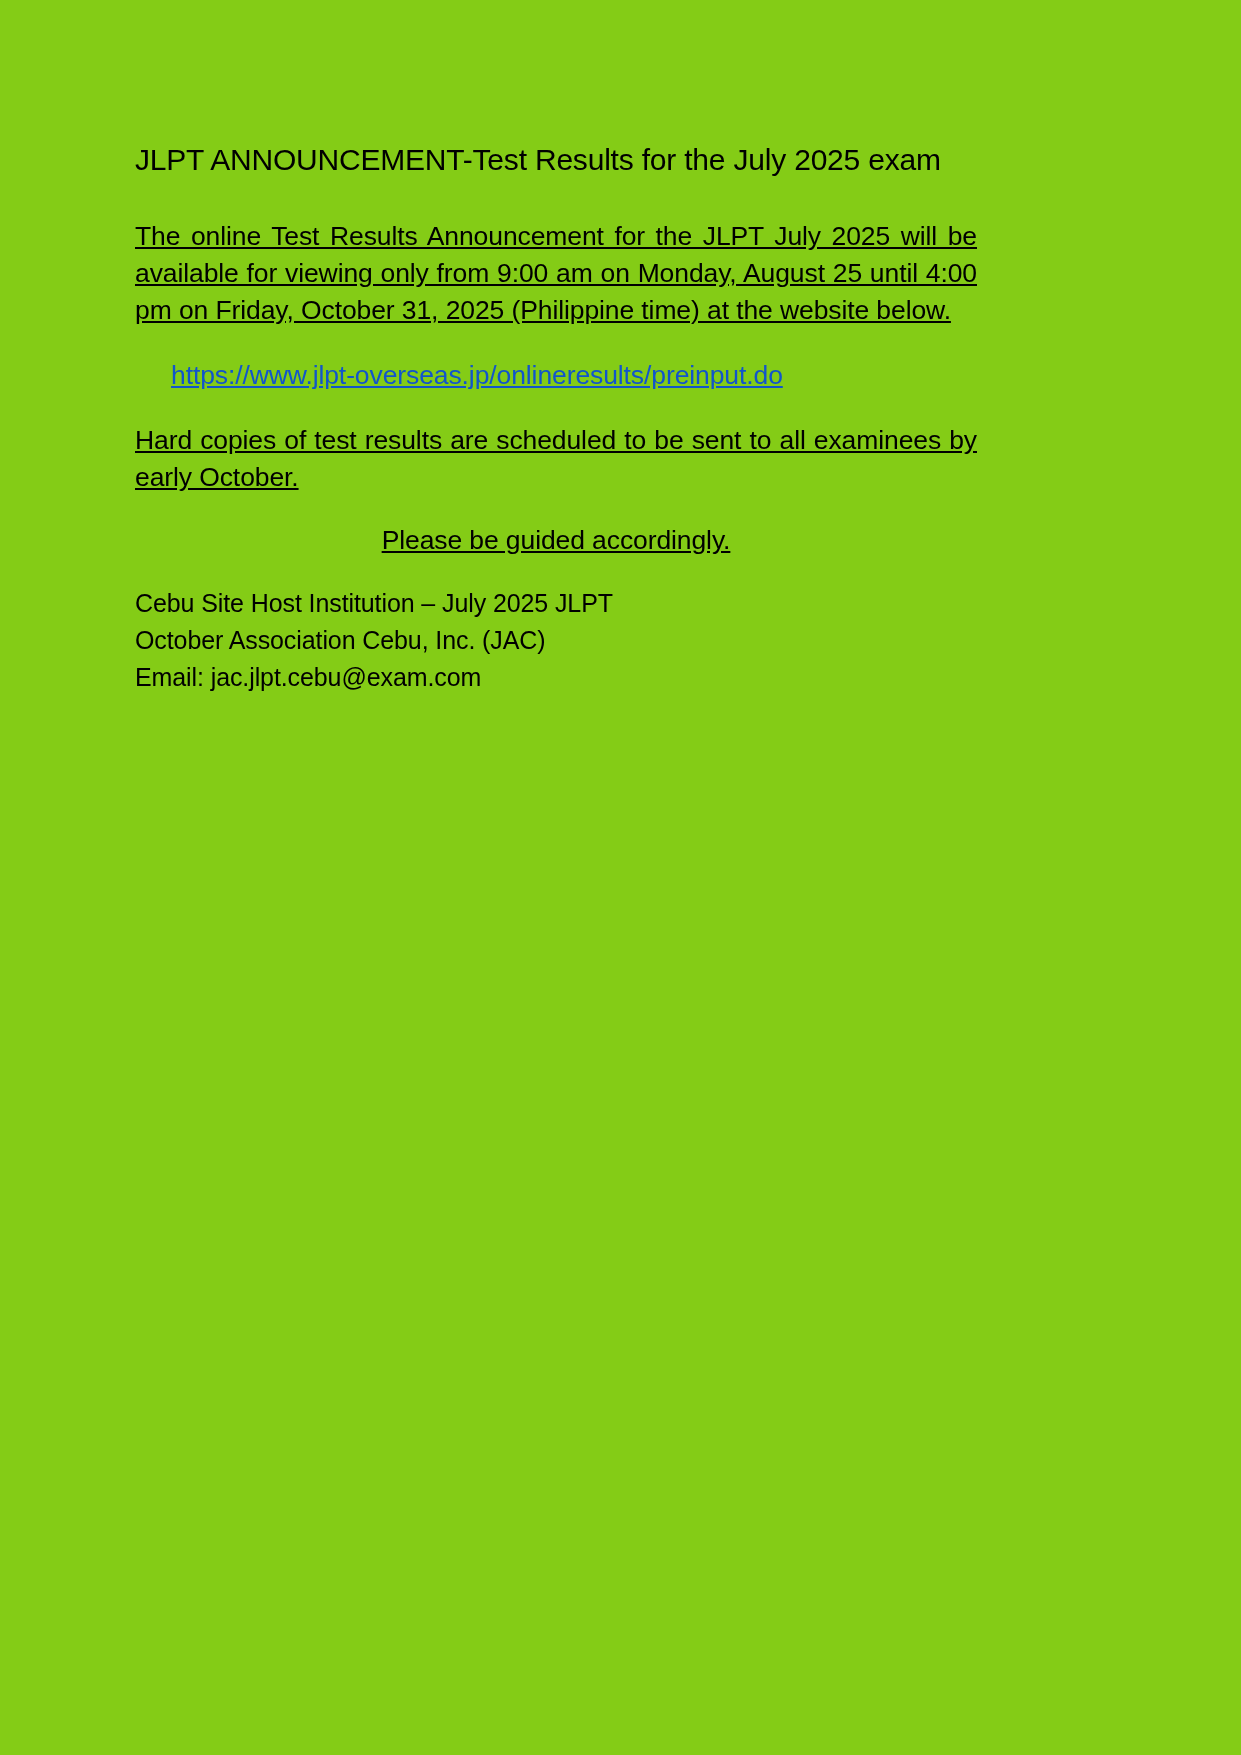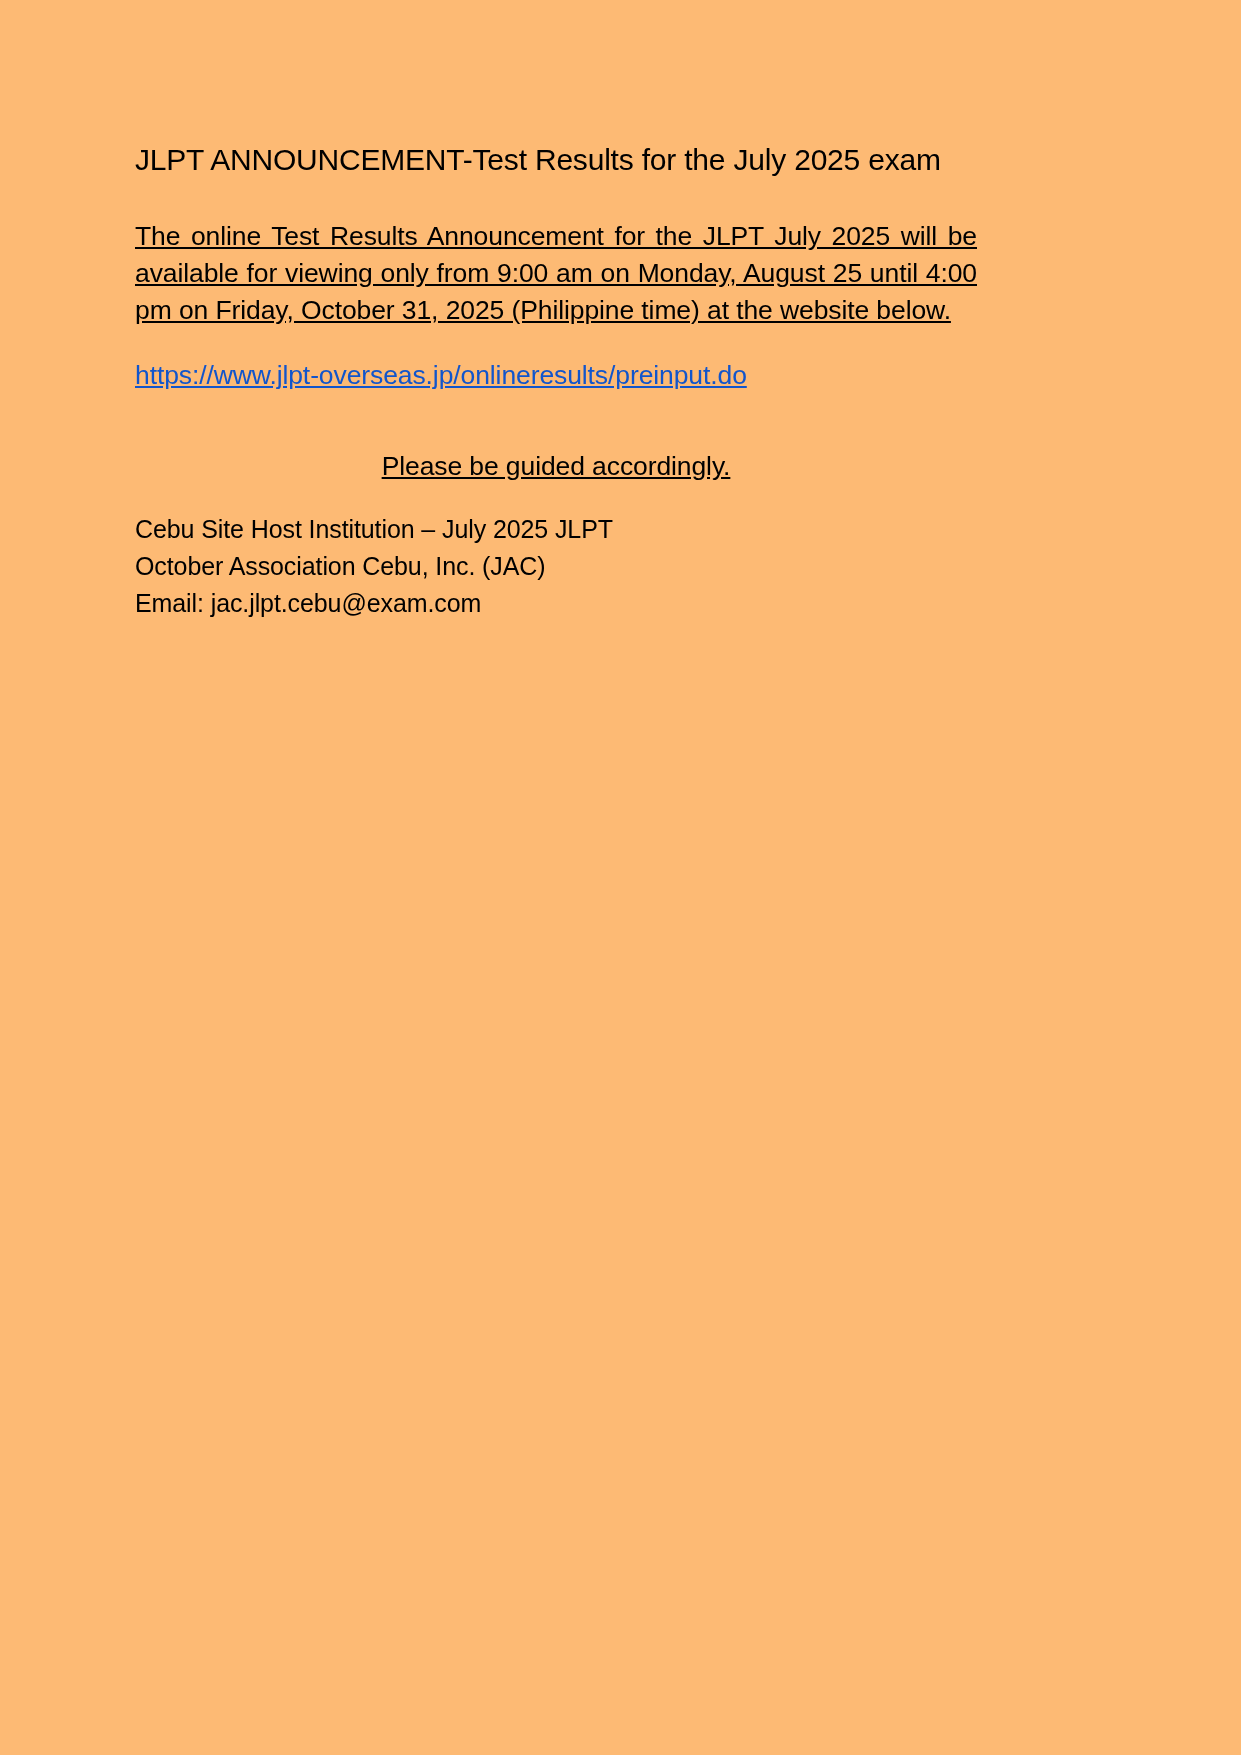--- a/index.html
+++ b/index.html
@@ -14,21 +14,21 @@
     font-family: "Liberation Sans", sans-serif;
     color: #000000;
     -webkit-font-smoothing: antialiased;
   }
   .page {
     position: absolute;
     top: 0;
     left: 0;
     width: 1241px;
     height: 1755px;
-    background: #fdba74;
+    background: #84cc16;
     overflow: hidden;
   }
   .content {
     position: absolute;
     left: 135px;
     top: 140px;
     width: 842px;
   }
   .doc-title {
     font-size: 30px;
@@ -62,20 +62,21 @@
   .link-line {
     font-size: 26.5px;
     line-height: 37px;
     margin: 0;
   }
   a.doc-link {
     color: #1155cc;
     text-decoration: underline;
     text-underline-offset: 2px;
     letter-spacing: -0.1px;
+    margin-left: 36px;
   }
   .sig-block {
     font-size: 25px;
     line-height: 37px;
     margin: 0;
   }
   .sig-line {
     display: block;
     white-space: nowrap;
     letter-spacing: -0.1px;
@@ -94,20 +95,21 @@
     <p class="para">The online Test Results Announcement for the JLPT July 2025 will be available for viewing only from 9:00 am on Monday, August 25 until 4:00 pm on Friday, October 31, 2025 (Philippine time) at the website below.</p>
 
     <div class="gap"></div>
 
     <p class="link-line">
       <a class="doc-link" href="#">https://www.jlpt-overseas.jp/onlineresults/preinput.do</a>
     </p>
 
     <div class="gap"></div>
 
+    <p class="para">Hard copies of test results are scheduled to be sent to all examinees by early October.</p>
 
     <div class="gap-sm"></div>
 
     <p class="para nojust">Please be guided accordingly.</p>
 
     <div class="gap-sm"></div>
 
     <div class="sig-block">
       <span class="sig-line">Cebu Site Host Institution – July 2025 JLPT</span>
       <span class="sig-line">October Association Cebu, Inc. (JAC)</span>

